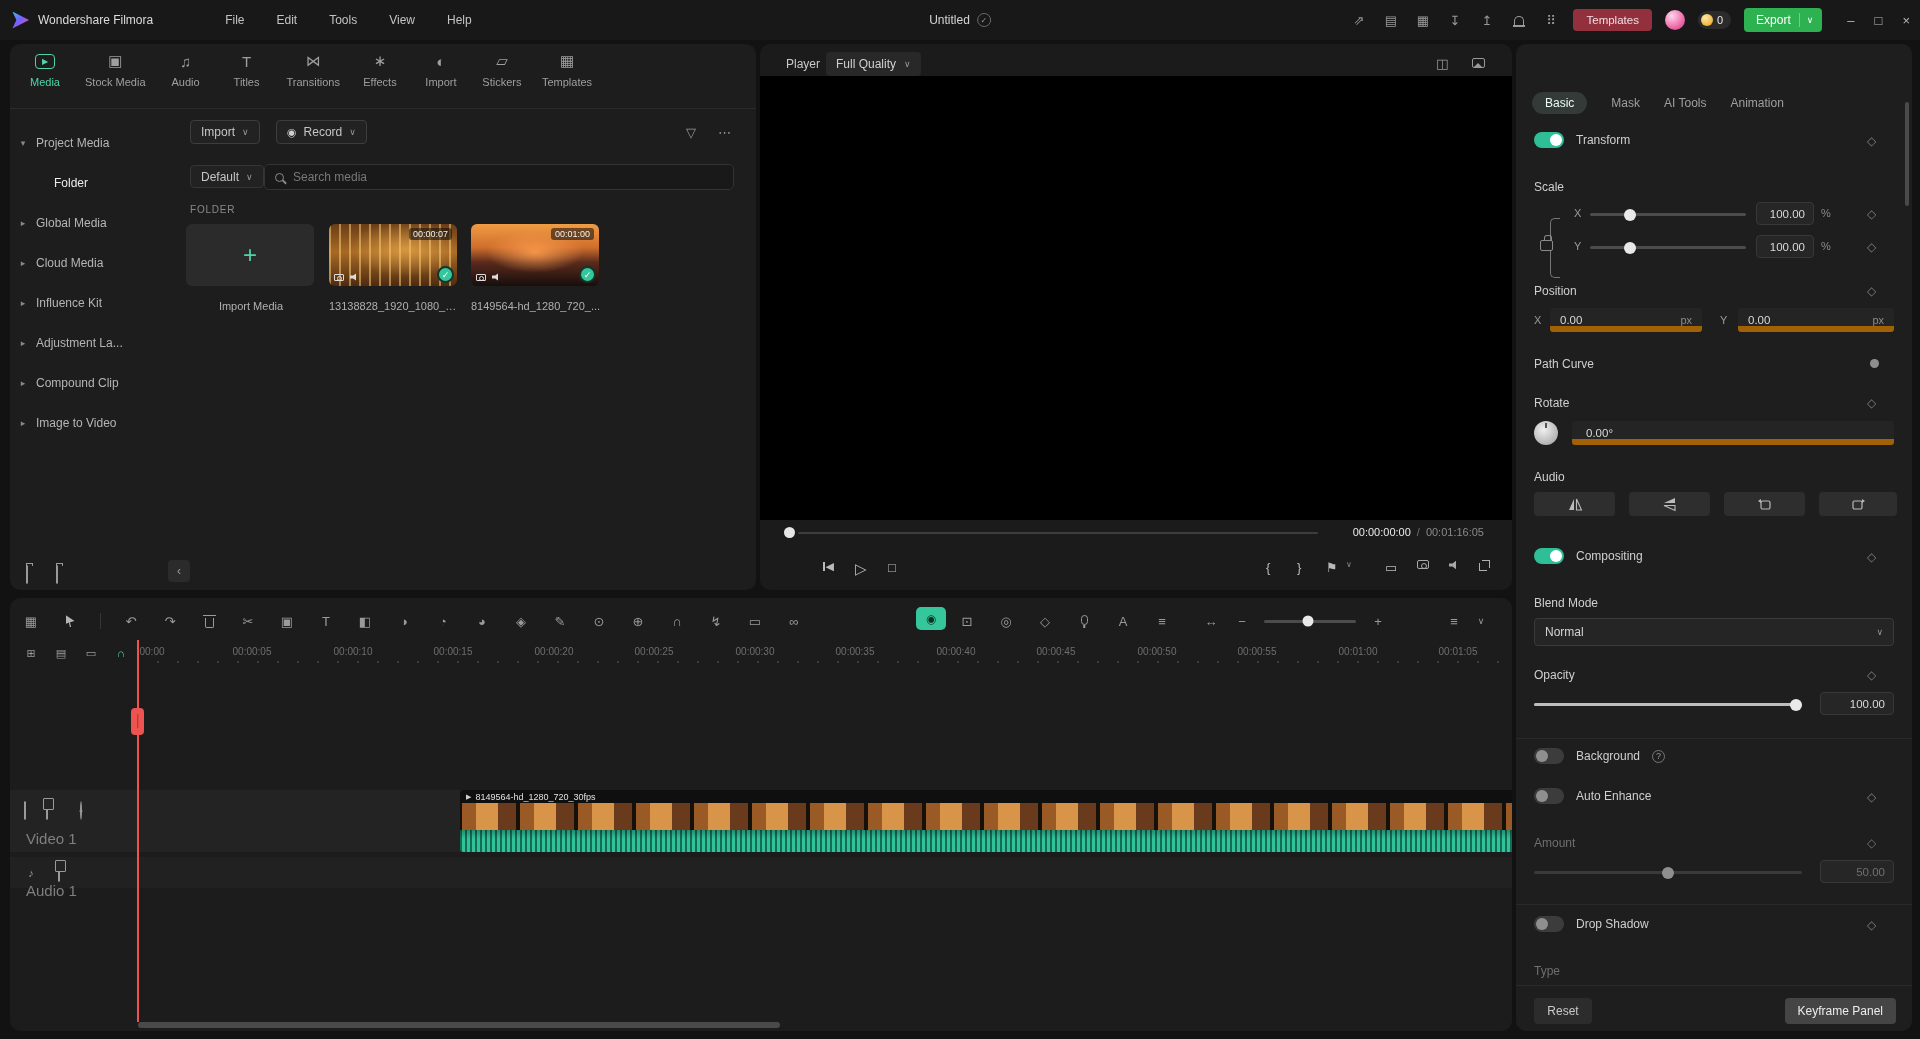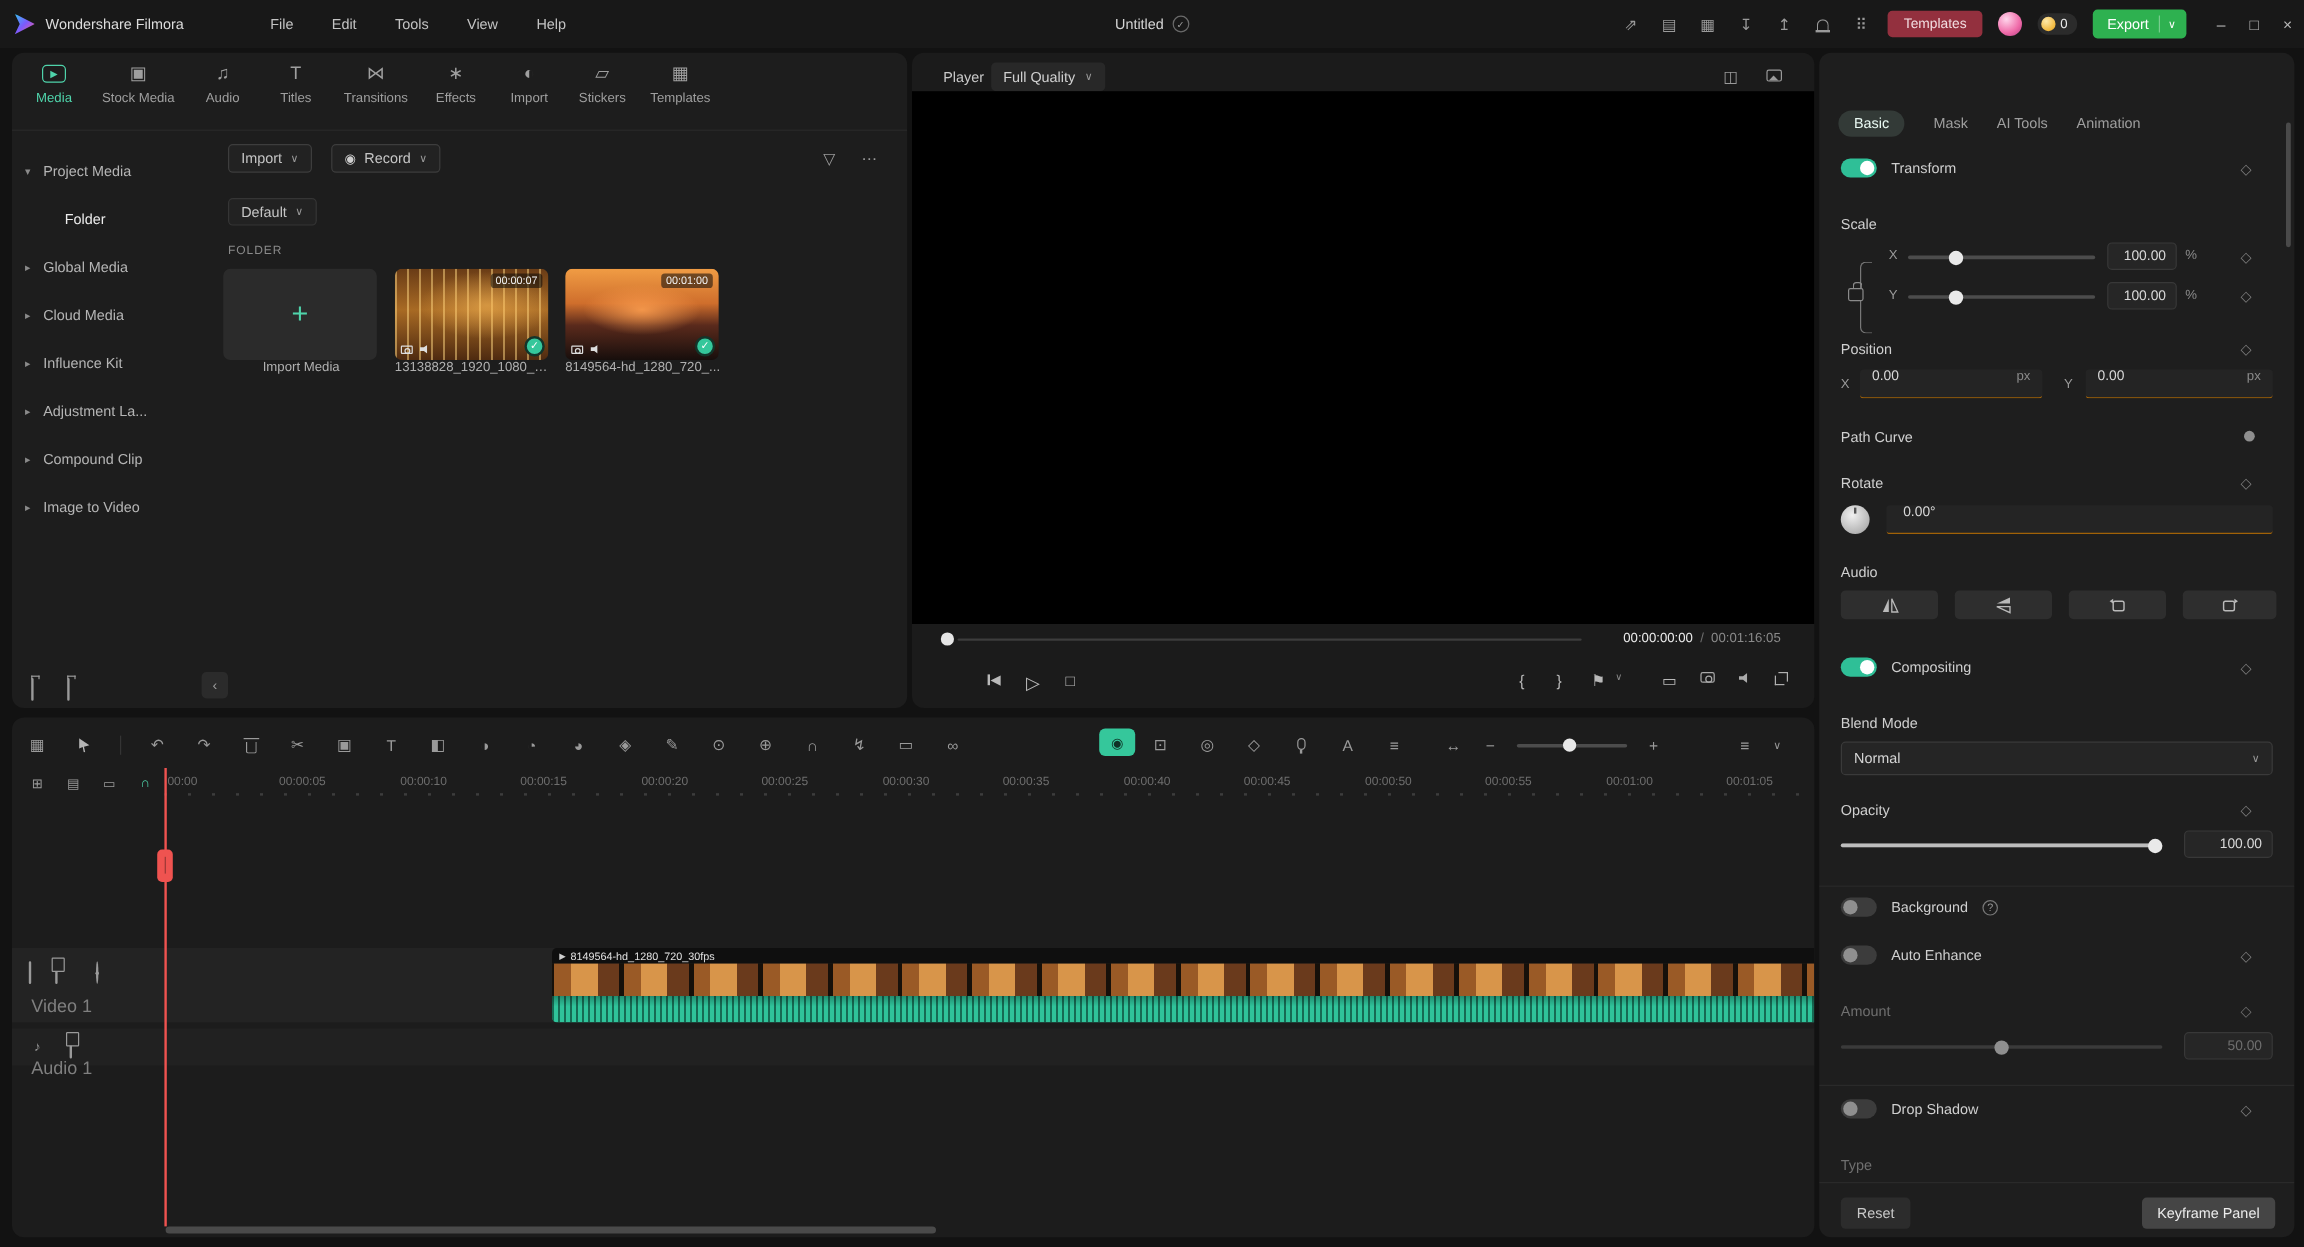--- a/index.html
+++ b/index.html
@@ -36,21 +36,21 @@
 .snav-item{position:absolute;width:166px;height:30px;display:flex;align-items:center;font-size:12px;color:#b5b5b5}
 .snav-item .car{width:26px;text-align:center;font-size:9px;color:#8a8a8a}
 .btn-ghost{position:absolute;height:24px;border:1px solid #3d3d3d;border-radius:4px;display:flex;align-items:center;gap:7px;padding:0 10px;font-size:12px;color:#c5c5c5;background:#222}
 .btn-ghost .cv{font-size:9px;color:#9a9a9a}
 .search{position:absolute;left:254px;top:120px;width:470px;height:26px;background:#191919;border:1px solid #333;border-radius:5px;display:flex;align-items:center;gap:9px;padding:0 10px}
 .icon-search{width:9px;height:9px;border:1.5px solid #8a8a8a;border-radius:50%;position:relative;flex:none}
 .icon-search::after{content:'';position:absolute;width:5px;height:1.5px;background:#8a8a8a;right:-4px;bottom:-2px;transform:rotate(45deg)}
 .search input{background:transparent;border:none;outline:none;color:#cfcfcf;font-size:12px;width:100%}
 .search input::placeholder{color:#787878}
 .seclabel{position:absolute;left:180px;top:160px;font-size:10px;color:#8a8a8a;letter-spacing:.8px}
-.tile{position:absolute;width:128px;height:76px;border-radius:6px;overflow:hidden;top:180px}
+.tile{position:absolute;width:128px;height:62px;border-radius:6px;overflow:hidden;top:180px}
 .tile-import{background:#2b2b2b;display:flex;align-items:center;justify-content:center;color:#4fd4ab;font-size:24px}
 .thumb1{background:radial-gradient(80px 40px at 60% 40%,rgba(255,190,90,.55),transparent 70%),repeating-linear-gradient(90deg,rgba(255,215,130,.5) 0 2px,rgba(0,0,0,0) 2px 10px),linear-gradient(180deg,#6a3c16 0%,#a86a24 45%,#4e2a10 100%)}
 .thumb2{background:radial-gradient(70px 30px at 50% 45%,rgba(255,160,80,.85),transparent 70%),linear-gradient(180deg,#f09c44 0%,#cf6e2c 38%,#5a2a1c 62%,#170e0c 100%)}
 .dur{position:absolute;top:4px;right:5px;font-size:9px;color:#f0f0f0;background:rgba(10,10,10,.55);padding:1px 4px;border-radius:3px}
 .thumb-icons{position:absolute;left:5px;bottom:5px;display:flex;gap:6px;align-items:center}
 .mini-cam{width:10px;height:7px;border:1px solid #ddd;border-radius:1px;position:relative}
 .mini-cam::before{content:'';position:absolute;right:1px;top:1px;width:3px;height:3px;border-radius:50%;border:1px solid #ddd}
 .mini-spk{width:8px;height:8px;background:#ddd;clip-path:polygon(0 30%,40% 30%,75% 5%,75% 95%,40% 70%,0 70%)}
 .badge-check{position:absolute;right:3px;bottom:3px;width:17px;height:17px;border-radius:50%;background:#35c79b;color:#fff;font-size:9px;font-weight:bold;display:flex;align-items:center;justify-content:center;border:2px solid #13352a}
 .tile-label{position:absolute;top:256px;font-size:11px;color:#b0b0b0;width:130px;white-space:nowrap;overflow:hidden;text-overflow:ellipsis}
@@ -91,21 +91,21 @@
 .tgl.on i{right:2px}
 .tgl.off i{left:2px;background:#8f8f8f}
 .tgl.sm{width:24px;height:13px}
 .tgl.sm i{width:9px;height:9px}
 .slider{position:absolute;height:3px;background:#4c4c4c;border-radius:2px}
 .slider .fill{position:absolute;left:0;top:0;bottom:0;background:#bdbdbd;border-radius:2px}
 .slider .knob{position:absolute;top:50%;transform:translate(-50%,-50%);width:12px;height:12px;border-radius:50%;background:#e9e9e9}
 .slider.dimmed{background:#3a3a3a}
 .slider.dimmed .knob{background:#8f8f8f}
 .valbox{position:absolute;height:23px;background:#262626;border:1px solid #383838;border-radius:4px;font-size:11.5px;color:#d9d9d9;display:flex;align-items:center;justify-content:flex-end;padding:0 8px}
-.inpbox{position:absolute;height:24px;background:#242424;border-bottom:1px solid #a16207;border-radius:3px;display:flex;align-items:flex-start;justify-content:space-between;padding:0 10px;font-size:11.5px;color:#d9d9d9}
+.inpbox{position:absolute;height:24px;background:#242424;border-bottom:6px solid #a16207;border-radius:3px;display:flex;align-items:flex-end;justify-content:space-between;padding:0 10px;font-size:11.5px;color:#d9d9d9}
 .unit{color:#8a8a8a;font-size:11px}
 .linkb{position:absolute;left:34px;top:174px;width:10px;height:60px;border-left:1.4px solid #777;border-top:1.4px solid #777;border-bottom:1.4px solid #777;border-radius:5px 0 0 5px}
 .lock{position:absolute;left:24px;top:196px;width:13px;height:11px;background:#1e1e1e;border:1.4px solid #8a8a8a;border-radius:2px}
 .lock::before{content:'';position:absolute;left:2.5px;top:-6px;width:6px;height:5px;border:1.4px solid #8a8a8a;border-bottom:none;border-radius:3px 3px 0 0}
 .dial{position:absolute;left:18px;top:377px;width:24px;height:24px;border-radius:50%;background:radial-gradient(circle at 40% 35%,#f0f0f0,#b5b5b5 70%,#8f8f8f)}
 .dial::after{content:'';position:absolute;left:50%;top:2px;width:2px;height:5px;background:#555;transform:translateX(-50%)}
 .flipbtn{position:absolute;top:448px;width:81px;height:24px;background:#2e2e2e;border-radius:4px;display:flex;align-items:center;justify-content:center}
 .select{position:absolute;left:18px;top:574px;width:360px;height:28px;background:#252525;border:1px solid #3a3a3a;border-radius:4px;display:flex;align-items:center;justify-content:space-between;padding:0 10px;font-size:12px;color:#d5d5d5}
 .pdiv{position:absolute;left:0;width:100%;height:1px;background:#2a2a2a}
 .qmark{width:13px;height:13px;border:1px solid #777;border-radius:50%;font-size:9px;color:#9a9a9a;display:flex;align-items:center;justify-content:center}
@@ -295,20 +295,24 @@
       <span>Record</span>
       <span class="cv">∨</span>
     </div>
   <span class="ic abs" style="left:676px;top:82px">▽</span>
   <span class="ic abs" style="left:708px;top:82px">⋯</span>
 
   <div class="btn-ghost" style="left:180px;top:121px;height:23px;border:1px solid #353535">
       <span>Default</span>
       <span class="cv">∨</span>
     </div>
+  <div class="search">
+    <i class="icon-search"></i>
+    <input placeholder="Search media" style="">
+  </div>
 
   <span class="seclabel">FOLDER</span>
 
   <div class="tile tile-import" style="left:176px">
       <span>+</span>
     </div>
   <span class="tile-label" style="left:176px;text-align:center">Import Media</span>
 
   <div class="tile thumb1" style="left:319px">
     <span class="dur">00:00:07</span>

